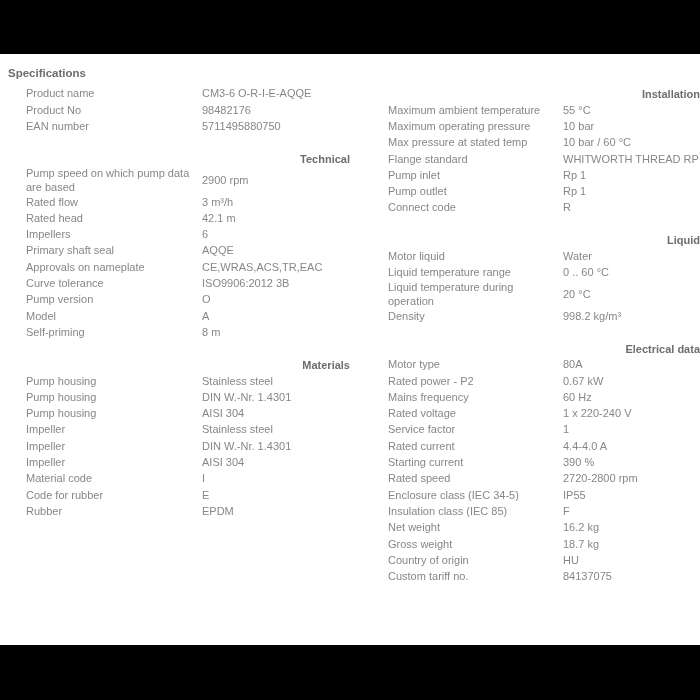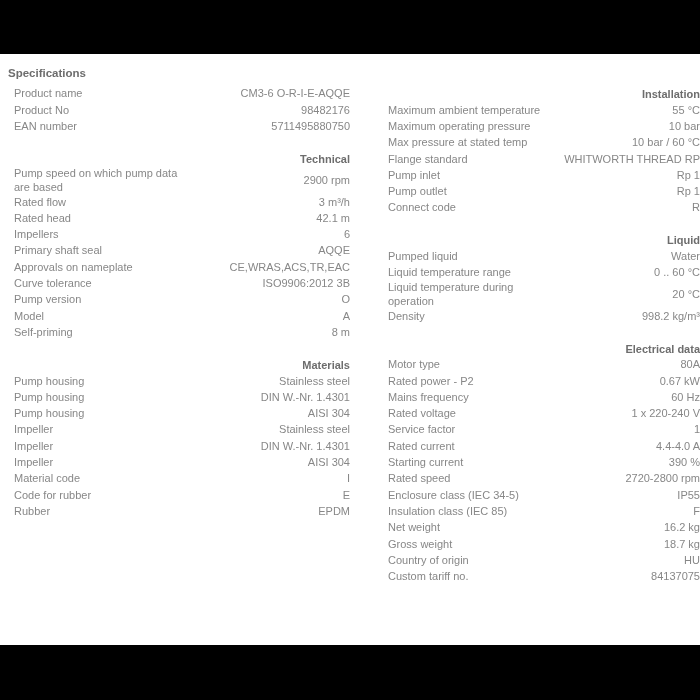--- a/index.html
+++ b/index.html
@@ -19,42 +19,42 @@
   .band-bottom { bottom:0; height:55px; }
   .content { position:absolute; top:54px; left:0; width:700px; }
   .page-title {
     margin:12px 0 0 8px;
     font-size:11.5px;
     font-weight:bold;
     color:#6d6d6d;
     line-height:14px;
   }
   .columns { display:flex; align-items:flex-start; margin-top:6px; }
-  .col { width:350px; padding-left:14px; }
+  .col { width:350px; padding-left:26px; }
   .col-right { padding-left:38px; }
   .section-header {
     font-size:11px;
     font-weight:bold;
     color:#6d6d6d;
     line-height:16.3px;
     margin-top:16px;
     text-align:right;
   }
   .col > .section:first-child > .section-header { margin-top:0; }
   .row {
     display:flex;
     align-items:center;
     min-height:16.3px;
     font-size:11px;
     color:#878787;
     line-height:13.5px;
   }
   .label { flex:0 0 176px; padding-right:4px; }
   .col-right .label { flex:0 0 175px; }
-  .value { flex:1; white-space:nowrap;text-align:right; }
+  .value { flex:1; white-space:nowrap; }
 </style>
 </head>
 <body>
 
 <div class="page">
   <div class="band band-top"></div>
 
   <div class="content">
     <div class="page-title">Specifications</div>
 
@@ -185,21 +185,21 @@
               <div class="value">Rp 1</div>
             </div>
             <div class="row">
               <div class="label">Connect code</div>
               <div class="value">R</div>
             </div>
           </div>
           <div class="section">
             <div class="section-header">Liquid</div>
             <div class="row">
-              <div class="label">Pumped liquid</div>
+              <div class="label">Motor liquid</div>
               <div class="value">Water</div>
             </div>
             <div class="row">
               <div class="label">Liquid temperature range</div>
               <div class="value">0 .. 60 °C</div>
             </div>
             <div class="row">
               <div class="label">Liquid temperature during operation</div>
               <div class="value">20 °C</div>
             </div>

